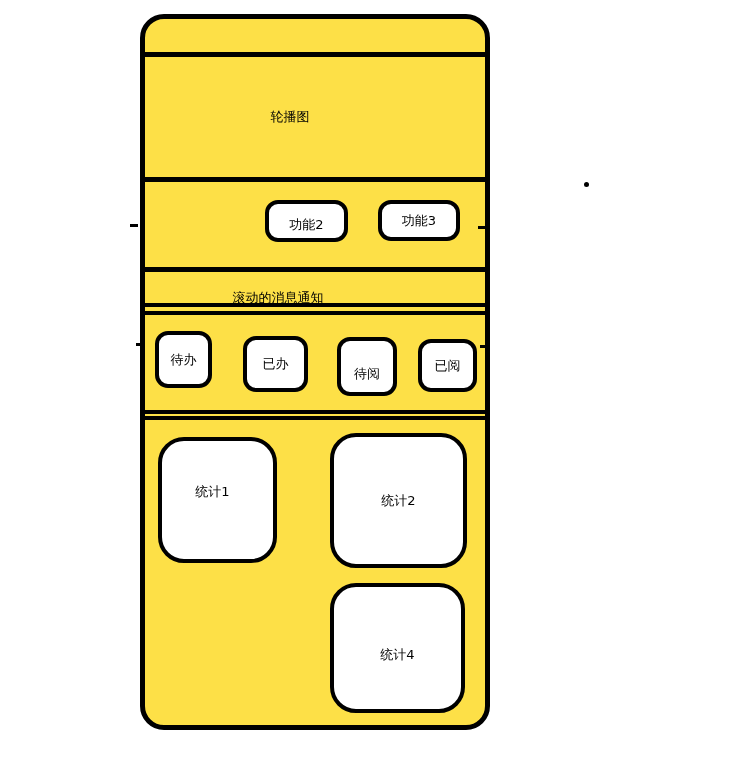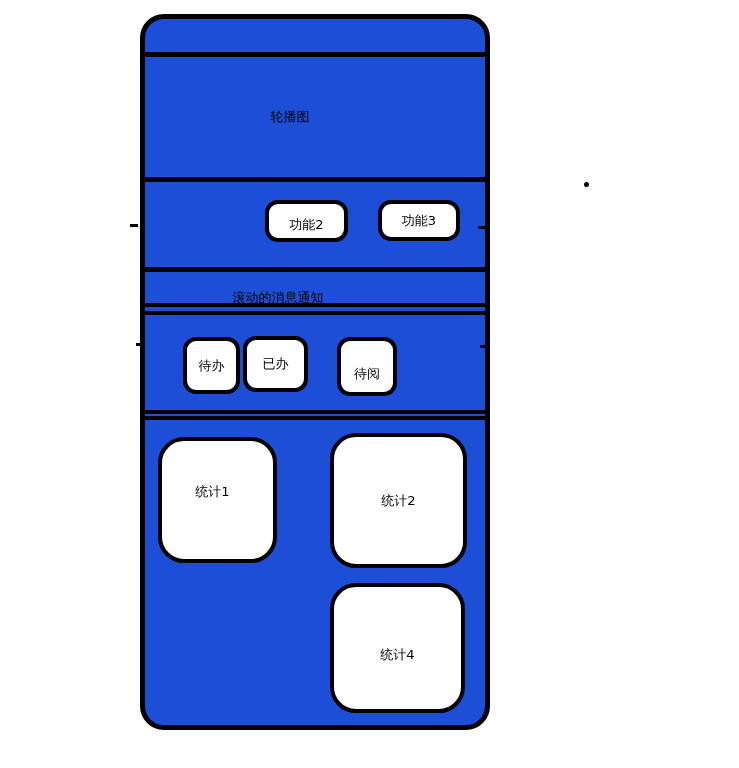--- a/index.html
+++ b/index.html
@@ -15,21 +15,21 @@
 
   
   .phone-frame {
     position: absolute;
     left: 140px;
     top: 14px;
     width: 340px;   
     height: 706px;  
     border: 5px solid #000;
     border-radius: 24px;
-    background: #1d4ed8;
+    background: #fde047;
   }
 
   
   .divider { position: absolute; left: 0; width: 100%; background: #000; }
   .d1 { top: 33px;  height: 5px; }   
   .d2 { top: 158px; height: 5px; }   
   .d3 { top: 248px; height: 5px; }   
   .d4 { top: 284px; height: 4px; }   
   .d5 { top: 397px; height: 4px; }   
 
@@ -64,21 +64,21 @@
     font-size: 13px;
     cursor: pointer;
   }
 
   .tasks-box {
     position: absolute; left: 0; top: 292px; width: 100%; height: 103px;
     border-top: 4px solid #000; border-bottom: 4px solid #000;
     box-sizing: border-box;
   }
   .task-btn { border-radius: 13px; }
-  .t1 { left: 10px;  top: 22px; width: 57px; height: 57px; margin-left: 28px; }
+  .t1 { left: 10px;  top: 16px; width: 57px; height: 57px; }
   .t2 { left: 98px;  top: 21px; width: 65px; height: 56px; }
   .t3 { left: 192px; top: 22px; width: 60px; height: 59px; }
   .t4 { left: 273px; top: 24px; width: 59px; height: 53px; }
   .t3 .label { position: relative; top: 7px; }
 
   .stat-box { border-radius: 26px; }
   .s1 { left: 13px;  top: 418px; width: 119px; height: 126px; }
   .s2 { left: 185px; top: 414px; width: 137px; height: 135px; text-align: center; }
   .s3 { left: 17px;  top: 564px; width: 113px; height: 132px; }
   .s4 { left: 185px; top: 564px; width: 135px; height: 130px; }
@@ -130,20 +130,23 @@
     <div class="tasks-box">
       <div class="task-btn t1" role="button">
         <span class="label">待办</span>
       </div>
       <div class="task-btn t3" role="button">
         <span class="label">待阅</span>
       </div>
       <div class="task-btn t2" role="button">
         <span class="label">已办</span>
       </div>
+      <div class="task-btn t4" role="button">
+        <span class="label">已阅</span>
+      </div>
     </div>
 
     <div class="divider d5"></div>
 
     <div class="stat-box s1" role="button">
       <span class="label">统计1</span>
     </div>
     <div class="stat-box s2" role="button">
       <span class="label">统计2</span>
     </div>

